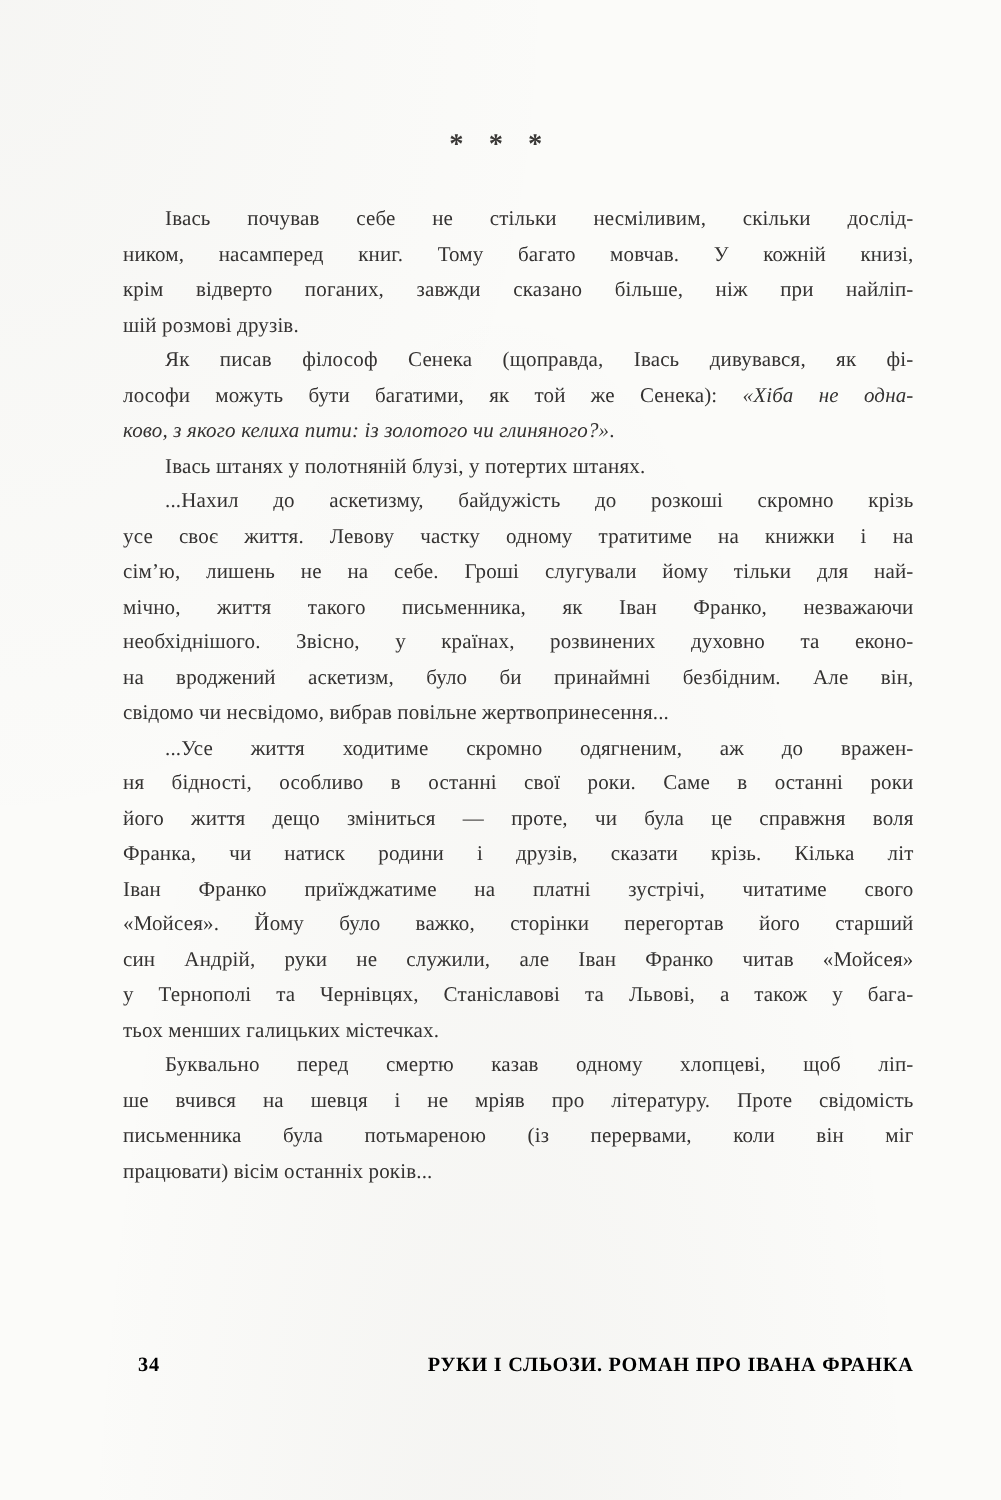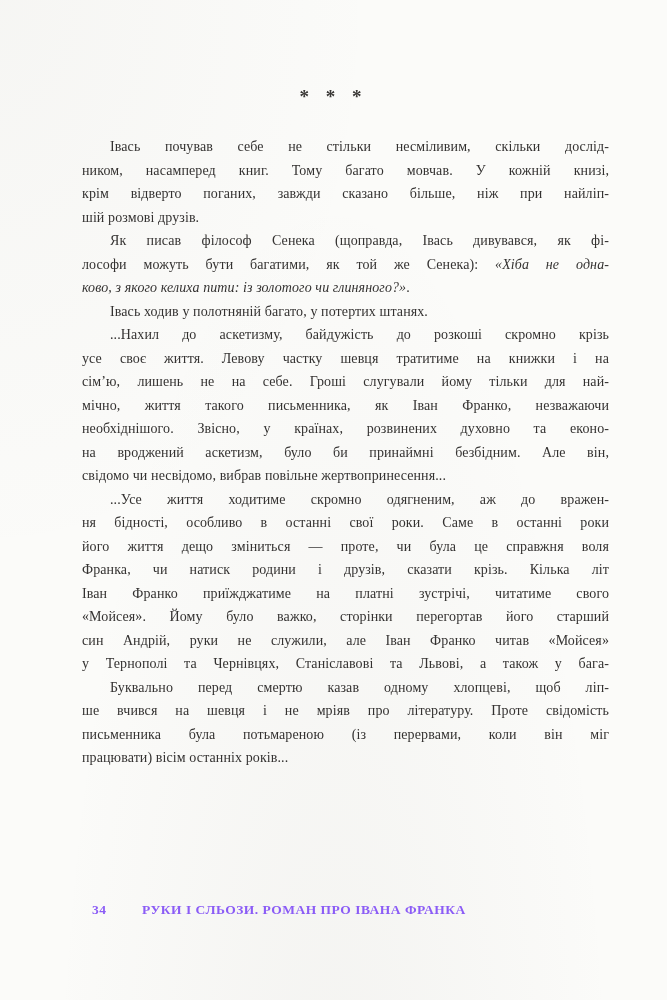--- a/index.html
+++ b/index.html
@@ -59,22 +59,23 @@
   }
   .page-footer {
     position: absolute;
     top: 902px;
     left: 82px;
     width: 527px;
     display: flex;
     align-items: baseline;
     font-size: 13.5px;
     letter-spacing: 0.5px;
-    color: #8b5cf6;
+    color: #000000;
     font-weight: 600;
+    justify-content: space-between;
   }
   .page-number {
     display: inline-block;
     width: 50px;
     padding-left: 10px;
     box-sizing: content-box;
   }
   .running-title {
     white-space: nowrap;
   }
@@ -90,40 +91,41 @@
       <div class="line">ником, насамперед книг. Тому багато мовчав. У кожній книзі,</div>
       <div class="line">крім відверто поганих, завжди сказано більше, ніж при найліп-</div>
       <div class="line last">шій розмові друзів.</div>
     </div>
     <div class="para">
       <div class="line first">Як писав філософ Сенека (щоправда, Івась дивувався, як фі-</div>
       <div class="line">лософи можуть бути багатими, як той же Сенека): <em>«Хіба не одна-</em></div>
       <div class="line last"><em>ково, з якого келиха пити: із золотого чи глиняного?»</em>.</div>
     </div>
     <div class="para">
-      <div class="line first last">Івась ходив у полотняній багато, у потертих штанях.</div>
+      <div class="line first last">Івась штанях у полотняній блузі, у потертих штанях.</div>
     </div>
     <div class="para">
       <div class="line first">...Нахил до аскетизму, байдужість до розкоші скромно крізь</div>
-      <div class="line">усе своє життя. Левову частку шевця тратитиме на книжки і на</div>
+      <div class="line">усе своє життя. Левову частку одному тратитиме на книжки і на</div>
       <div class="line">сім’ю, лишень не на себе. Гроші слугували йому тільки для най-</div>
       <div class="line">мічно, життя такого письменника, як Іван Франко, незважаючи</div>
       <div class="line">необхіднішого. Звісно, у країнах, розвинених духовно та еконо-</div>
       <div class="line">на вроджений аскетизм, було би принаймні безбідним. Але він,</div>
       <div class="line last">свідомо чи несвідомо, вибрав повільне жертвопринесення...</div>
     </div>
     <div class="para">
       <div class="line first">...Усе життя ходитиме скромно одягненим, аж до вражен-</div>
       <div class="line">ня бідності, особливо в останні свої роки. Саме в останні роки</div>
       <div class="line">його життя дещо зміниться — проте, чи була це справжня воля</div>
       <div class="line">Франка, чи натиск родини і друзів, сказати крізь. Кілька літ</div>
       <div class="line">Іван Франко приїжджатиме на платні зустрічі, читатиме свого</div>
       <div class="line">«Мойсея». Йому було важко, сторінки перегортав його старший</div>
       <div class="line">син Андрій, руки не служили, але Іван Франко читав «Мойсея»</div>
       <div class="line">у Тернополі та Чернівцях, Станіславові та Львові, а також у бага-</div>
+      <div class="line last">тьох менших галицьких містечках.</div>
     </div>
     <div class="para">
       <div class="line first">Буквально перед смертю казав одному хлопцеві, щоб ліп-</div>
       <div class="line">ше вчився на шевця і не мріяв про літературу. Проте свідомість</div>
       <div class="line">письменника була потьмареною (із перервами, коли він міг</div>
       <div class="line last">працювати) вісім останніх років...</div>
     </div>
   </div>
 
 <div class="page-footer">

